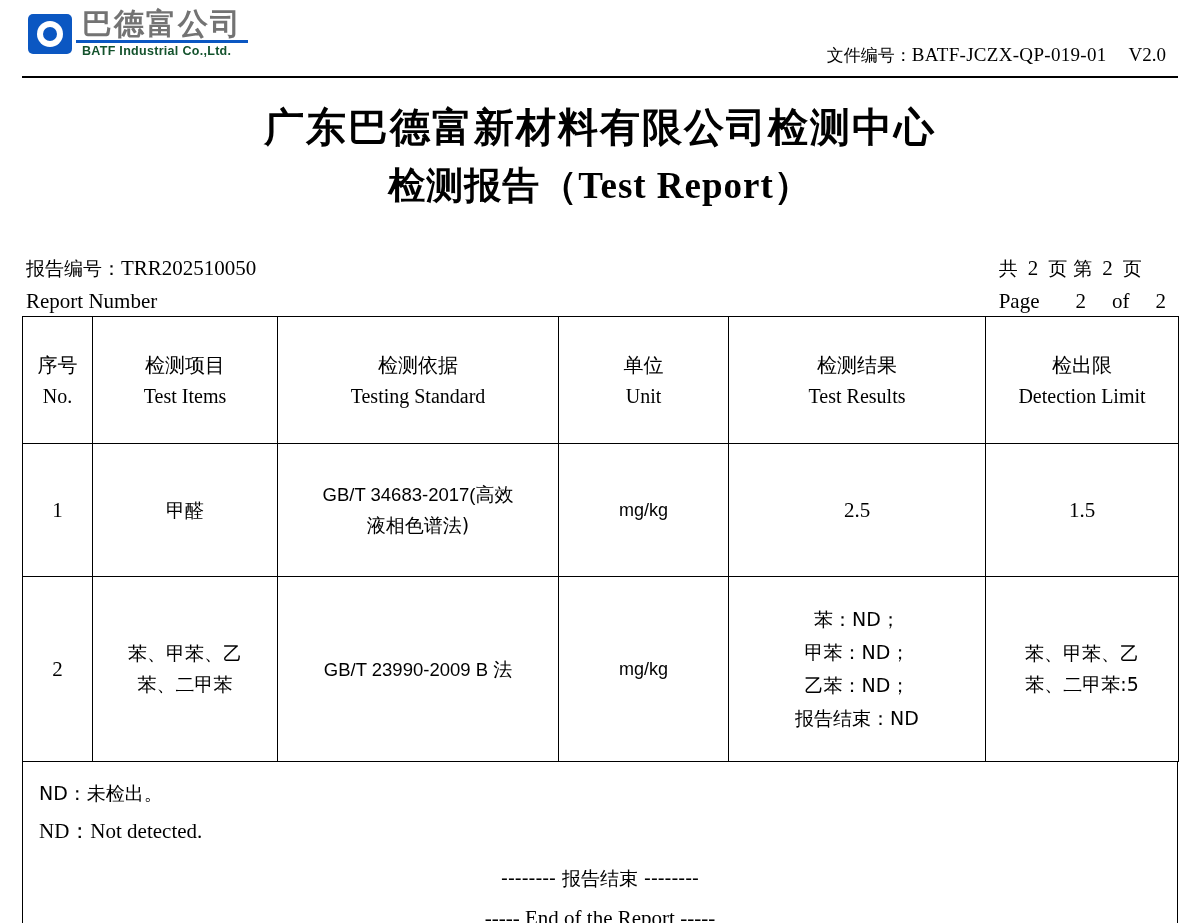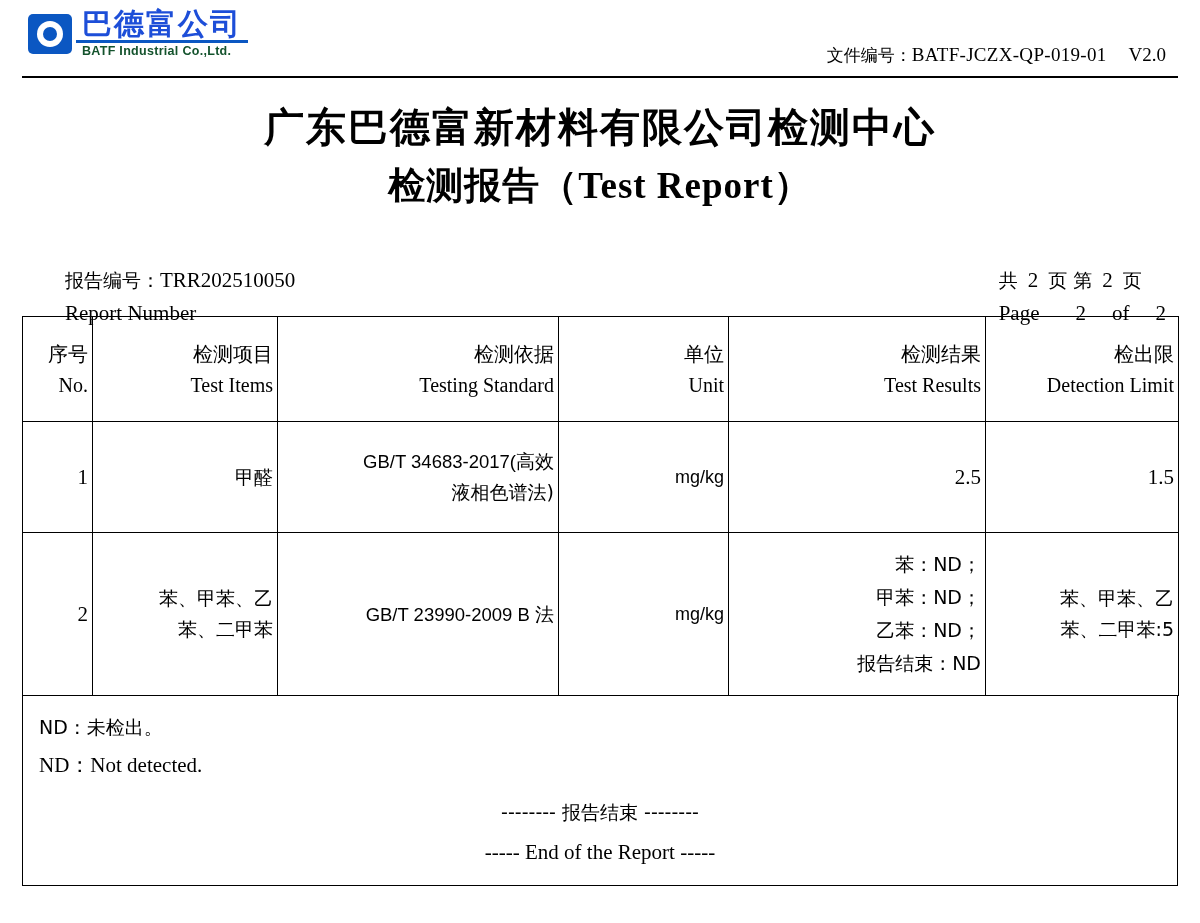--- a/index.html
+++ b/index.html
@@ -56,21 +56,21 @@
   .logo-text {
     display: flex;
     flex-direction: column;
     justify-content: center;
   }
   .logo-cn {
     font-family: "DejaVu Sans", sans-serif;
     font-weight: bold;
     font-size: 30px;
     letter-spacing: 2px;
-    color: #1d4ed8;
+    color: #737373;
     line-height: 32px;
     padding: 0 6px;
     border-bottom: 3px solid #0b57c2;
   }
   .logo-en {
     font-family: "Liberation Sans", sans-serif;
     font-weight: bold;
     font-size: 12.5px;
     letter-spacing: 0.3px;
     color: #14532d;
@@ -120,22 +120,21 @@
   }
 
   
   .meta {
     margin: 34px 26px 0 26px;
     position: relative;
     height: 62px;
   }
   .meta-left, .meta-right {
     position: absolute;
-    top: 16px;
-    margin-left: 39px;
+    top: 4px;
   }
   .meta-left { left: 0; }
   .meta-right { right: 8px; text-align: left; }
   .meta-row {
     font-size: 21px;
     line-height: 33px;
     white-space: nowrap;
   }
   .cnfont { font-family: "DejaVu Sans", sans-serif; font-size: 19px; }
   .serif { font-family: "Liberation Serif", serif; }
@@ -146,23 +145,23 @@
 
   
   table.report {
     width: calc(100% - 44px);
     margin: 6px 22px 0 22px;
     border-collapse: collapse;
     table-layout: fixed;
   }
   table.report td, table.report th {
     border: 1.6px solid #000;
-    text-align: right;
+    text-align: center;
     vertical-align: middle;
-    padding: 6px 4px;
+    padding: 17px 4px;
   }
   table.report thead td {
     height: 92px;
   }
   .th-cn {
     font-family: "DejaVu Sans", sans-serif;
     font-size: 20px;
     line-height: 32px;
     display: block;
   }

